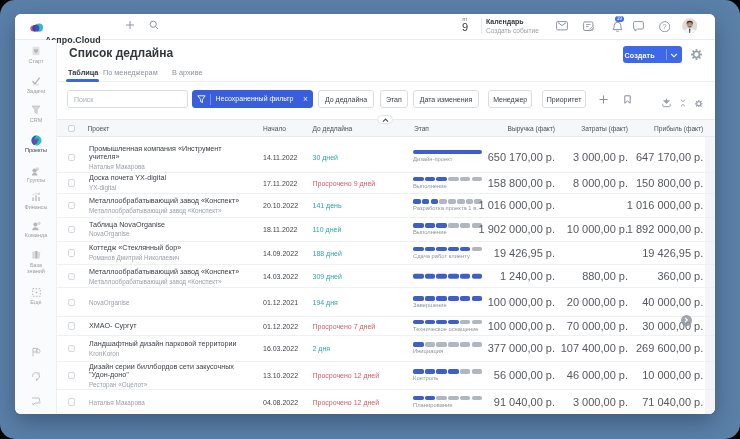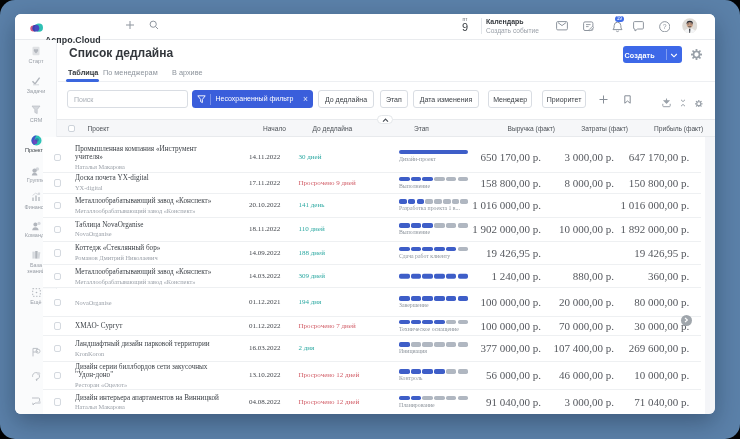--- a/index.html
+++ b/index.html
@@ -37,21 +37,21 @@
 .chip .x { position:absolute; right:4.5px; top:4px; font-size:8.5px; color:#dfe6fb; }
 .fbtn { position:absolute; top:76px; height:18px; border:1px solid #d9dde3; border-radius:3px; background:#fff; font-size:7px; color:#3c4147; text-align:center; }
 .fbtn span { position:relative; top:5.2px; }
 
 .pill { position:absolute; left:361.5px; top:101.3px; width:16.5px; height:8.6px; background:#fff; border:1px solid #e4e7ea; border-radius:4.5px; z-index:4; }
 
 .thead { position:absolute; left:42px; top:105px; width:658px; height:17.6px; background:#f6f7f9; border-top:1px solid #e8eaed; border-bottom:1px solid #e8eaed; }
 .th { position:absolute; top:5.2px; font-size:6.6px; color:#4c5157; }
 .th.r { text-align:right; }
 .gutter { position:absolute; left:690px; top:123px; width:10px; height:277px; background:rgba(236,239,243,.6); z-index:2; }
-.row { position:absolute; left:28px; width:658px; border-bottom:1px solid #eef0f2; background:#fff;font-family:Liberation Serif, serif; }
+.row { position:absolute; left:42px; width:658px; border-bottom:1px solid #eef0f2; background:#fff; }
 .cb { position:absolute; left:10.5px; top:50%; margin-top:-3.6px; width:7.2px; height:7.2px; border:1px solid #d4d9df; border-radius:2px; background:#fdfdfe; }
 .cbh { position:absolute; left:10.5px; top:4.8px; width:7.2px; height:7.2px; border:1px solid #cdd3da; border-radius:2px; background:#fff; }
 .pt { position:absolute; left:32px; top:0; height:100%; width:180px; display:flex; flex-direction:column; justify-content:center; }
 .pt .t { font-size:7.2px; color:#3a3f45; line-height:8.4px; white-space:nowrap; }
 .pt .s { font-size:6.35px; color:#9ba1a9; line-height:7.4px; margin-top:1.2px; white-space:nowrap; }
 .cell { position:absolute; top:50%; transform:translateY(-50%); font-size:7px; }
 .date { left:206px; color:#42464c; }
 .dl { left:255.5px; }
 .ok { color:#2aa8a1; }
 .bad { color:#d15c66; }
@@ -466,21 +466,21 @@
             <i class="b"></i>
             <i class="b"></i>
             <i class="b"></i>
             <i class="b"></i>
             <i class="b"></i>
           </div>
           <div class="slbl">Завершение</div>
         </div>
     <div class="cell m m1">100 000,00 р.</div>
     <div class="cell m m2">20 000,00 р.</div>
-    <div class="cell m m3">80 000,00 р.</div>
+    <div class="cell m m3">40 000,00 р.</div>
   </div>
   <div class="row" style="top:302.9px; height:19.2px;">
     <div class="cb"></div>
     <div class="pt">
           <div class="t">ХМАО- Сургут</div>
         </div>
     <div class="cell date">01.12.2022</div>
     <div class="cell dl bad">Просрочено 7 дней</div>
     <div class="stage">
           <div class="bar">
@@ -539,21 +539,20 @@
           </div>
           <div class="slbl">Контроль</div>
         </div>
     <div class="cell m m1">56 000,00 р.</div>
     <div class="cell m m2">46 000,00 р.</div>
     <div class="cell m m3">10 000,00 р.</div>
   </div>
   <div class="row" style="top:376.2px; height:23.8px; border-bottom:none;">
     <div class="cb"></div>
     <div class="pt">
-          <div class="t">Дизайн интерьера апартаментов на Винницкой</div>
           <div class="s">Наталья Макарова</div>
         </div>
     <div class="cell date">04.08.2022</div>
     <div class="cell dl bad">Просрочено 12 дней</div>
     <div class="stage">
           <div class="bar">
             <i class="b"></i>
             <i class="b"></i>
             <i></i>
             <i></i>

